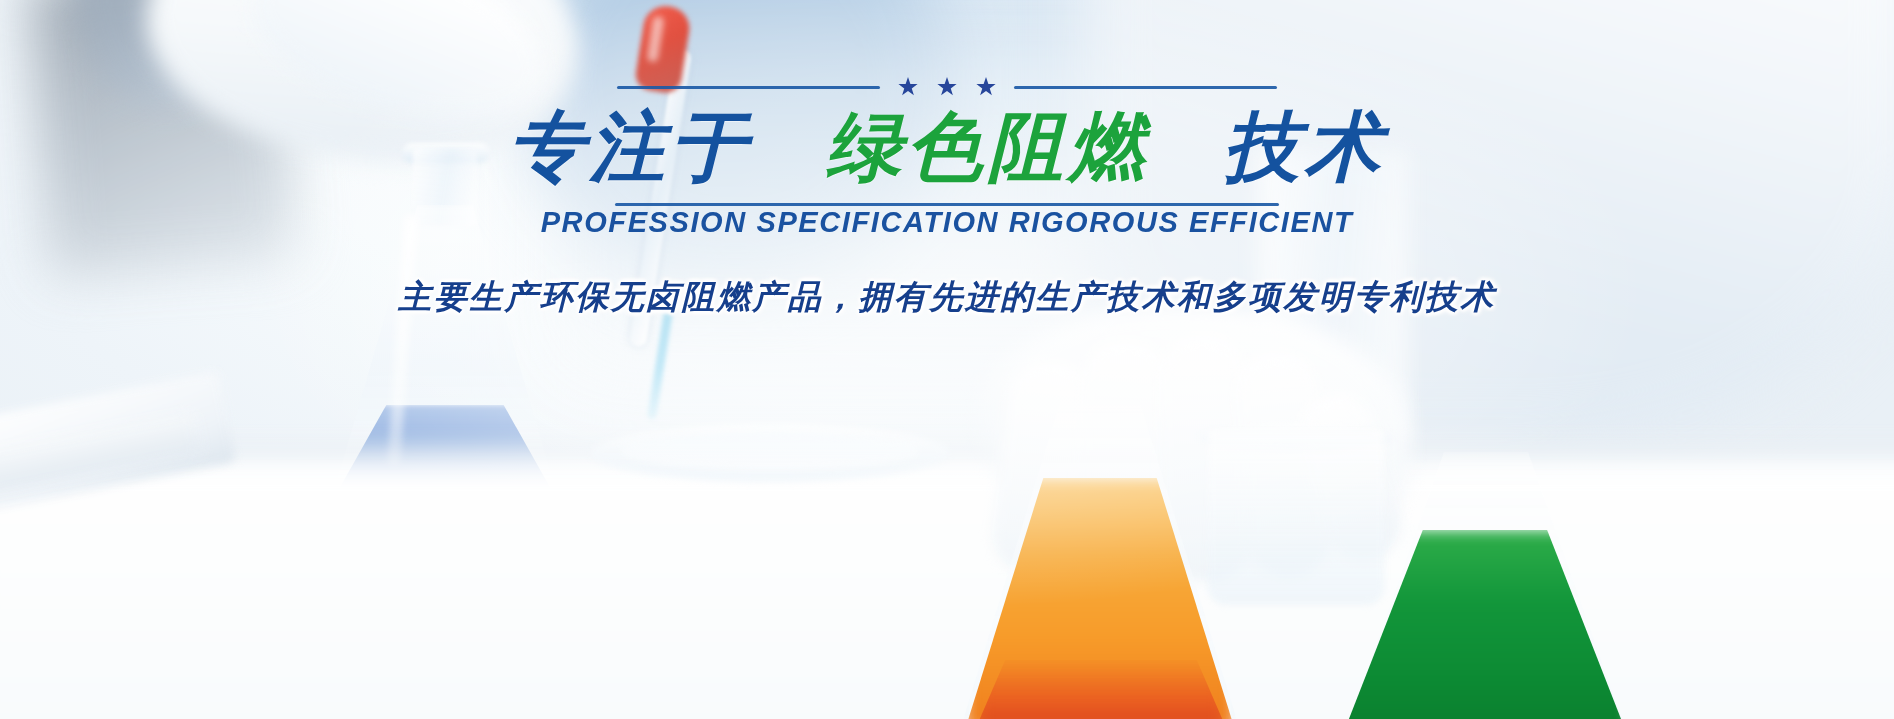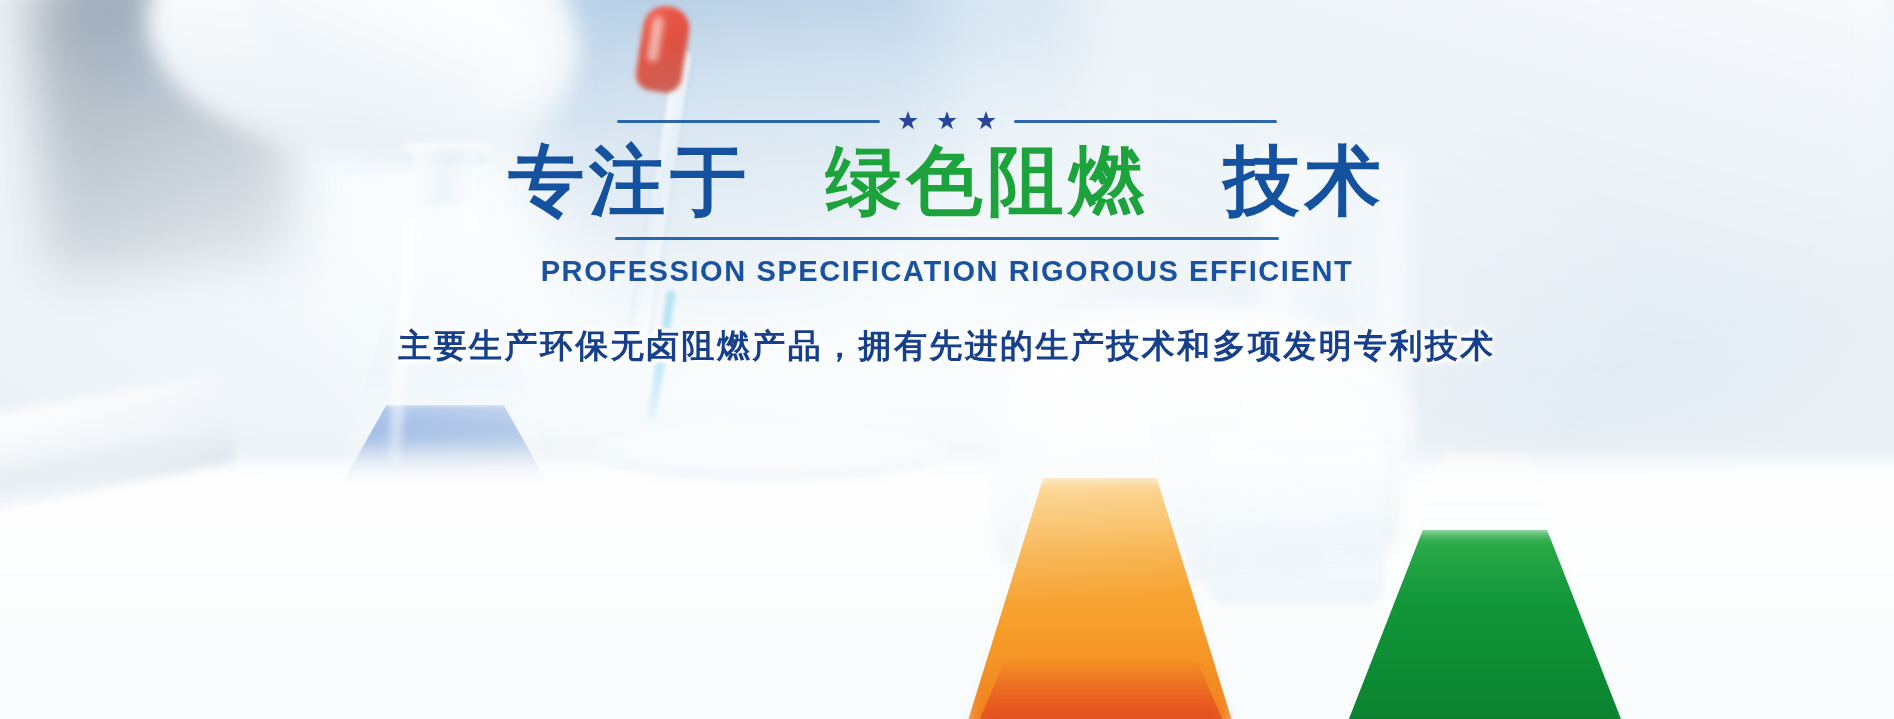--- a/index.html
+++ b/index.html
@@ -234,21 +234,21 @@
   
   .bg-wash{
     position:absolute;inset:0;
     background:radial-gradient(880px 400px at 50% 40%, rgba(255,255,255,.62) 0%, rgba(255,255,255,.32) 52%, rgba(255,255,255,0) 80%);
   }
 
   
   .content{
     position:absolute;inset:0;
     display:flex;flex-direction:column;align-items:center;
-    padding-top:110px;box-sizing:border-box;
+    padding-top:76px;box-sizing:border-box;font-style:italic;
   }
 
   
   .divider{
     display:flex;align-items:center;justify-content:center;
     gap:0;width:660px;height:22px;
   }
   .divider .rule{
     height:3px;background:#1c5aa6;flex:1 1 auto;opacity:.92;border-radius:2px;
   }
@@ -270,21 +270,20 @@
   .headline .sp{display:inline-block;width:22px;}
 
   
   .underrule{
     width:664px;height:3px;background:#1c5aa6;opacity:.92;
     margin-top:14px;border-radius:2px;
   }
 
   
   .english{
-    margin-top:15px;
     font-size:29px;font-weight:700;color:#1a52a0;
     letter-spacing:1.6px;white-space:nowrap;
   }
 
   
   .tagline{
     margin-top:36px;
     font-size:33px;font-weight:700;color:#163f8c;
     letter-spacing:2.4px;white-space:nowrap;
     text-shadow:

